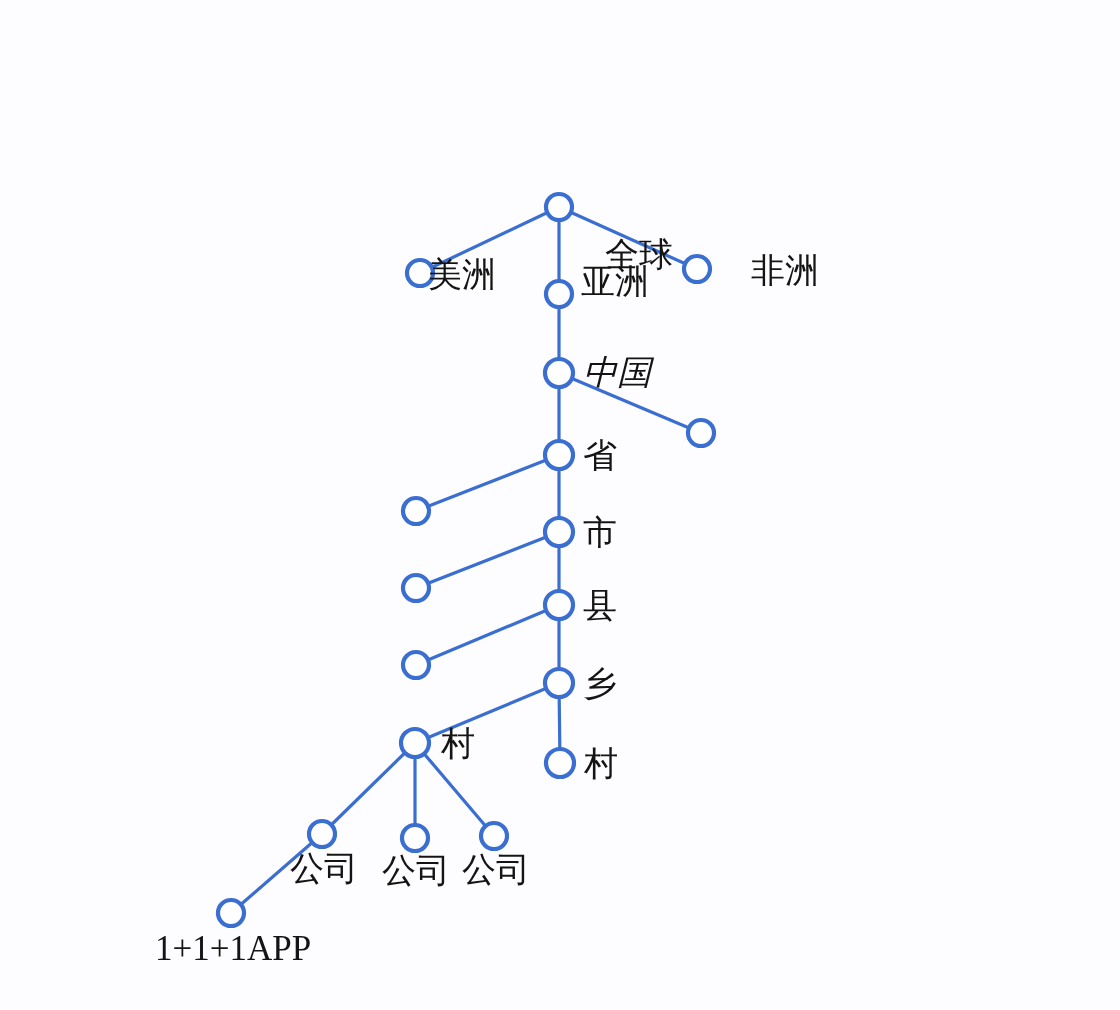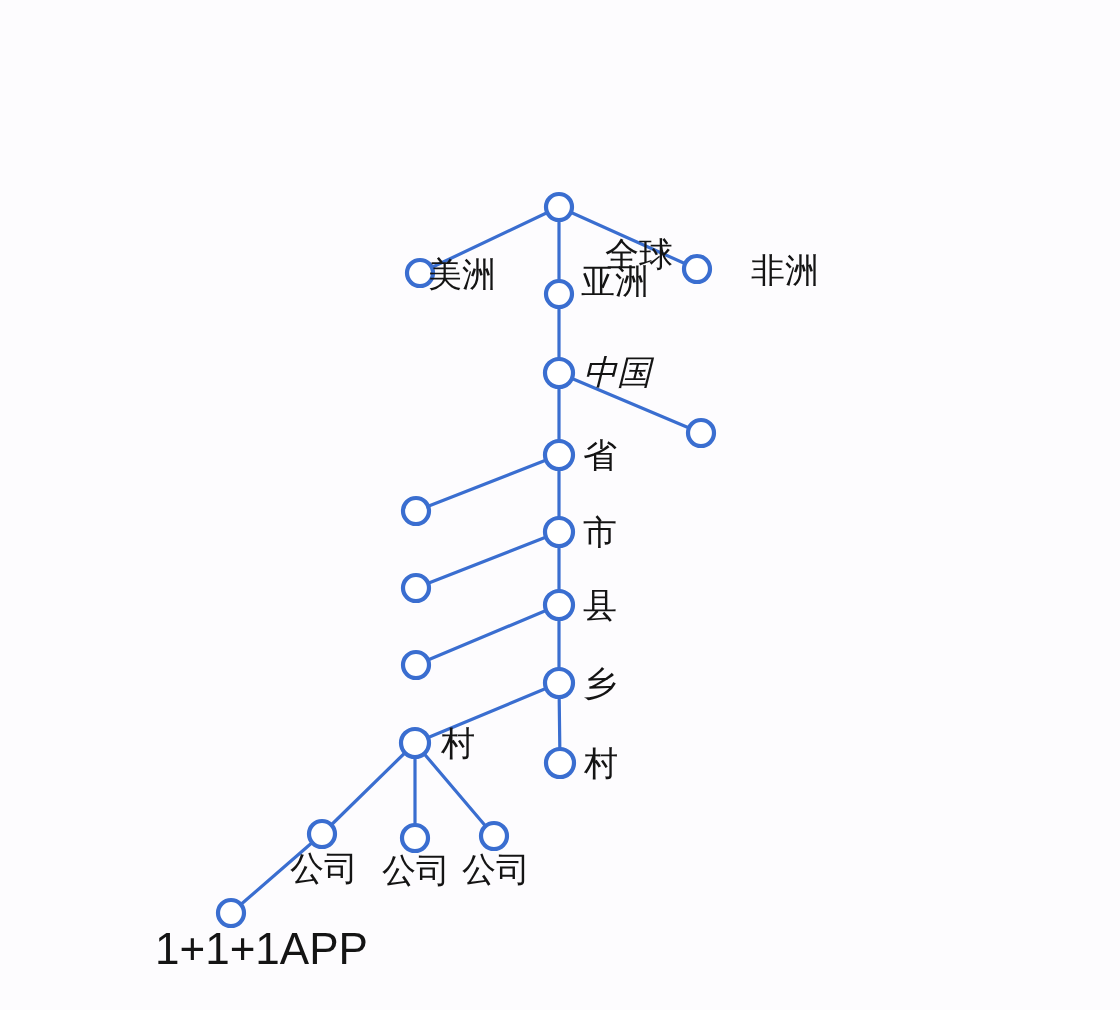--- a/index.html
+++ b/index.html
@@ -53,21 +53,22 @@
   }
   .node-label {
     position: absolute;
     font-size: 34px;
     line-height: 38px;
     color: #141414;
     white-space: nowrap;
     font-weight: 400;
   }
   .node-label.app-label {
-    font-size: 44px;
+    font-size: 35px;
+    font-family: Liberation Serif, serif;
   }
 </style>
 </head>
 <body>
 
 <div id="diagram-root">
 
 
   <svg id="tree-svg" viewBox="0 0 1120 1010">
     <g id="edges-layer">

